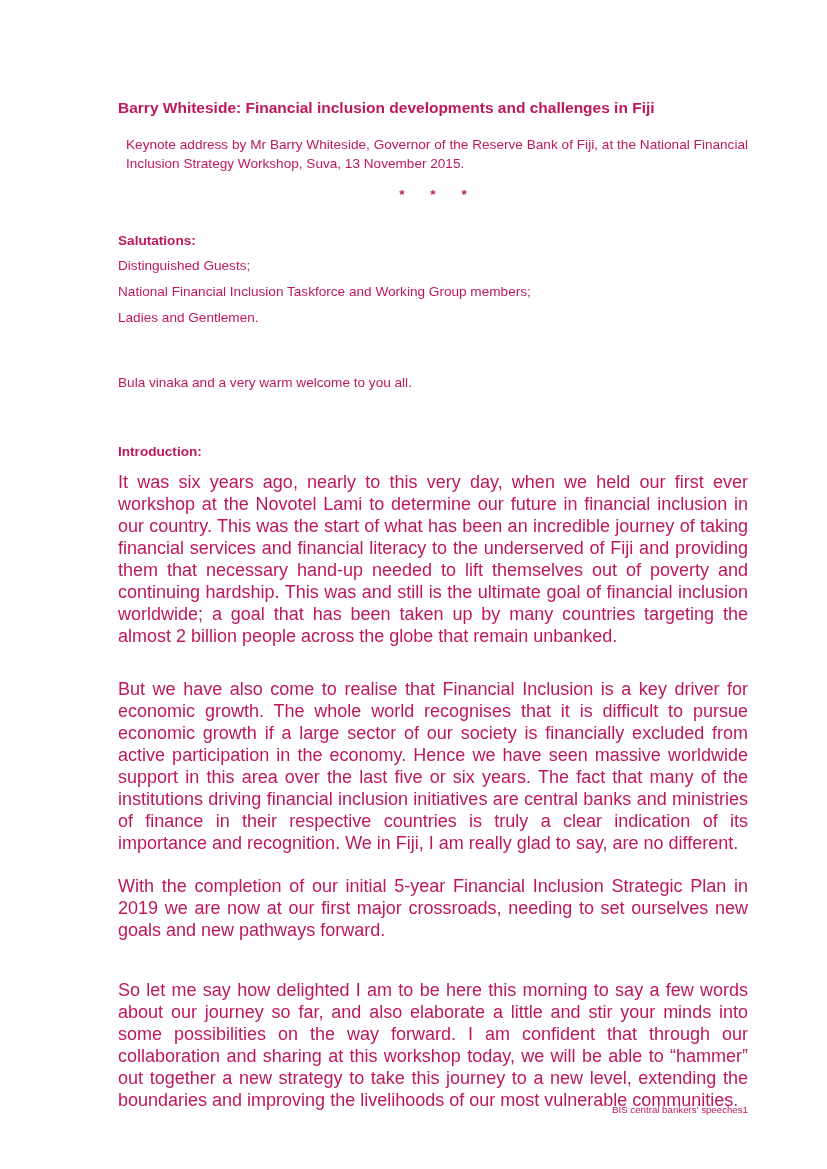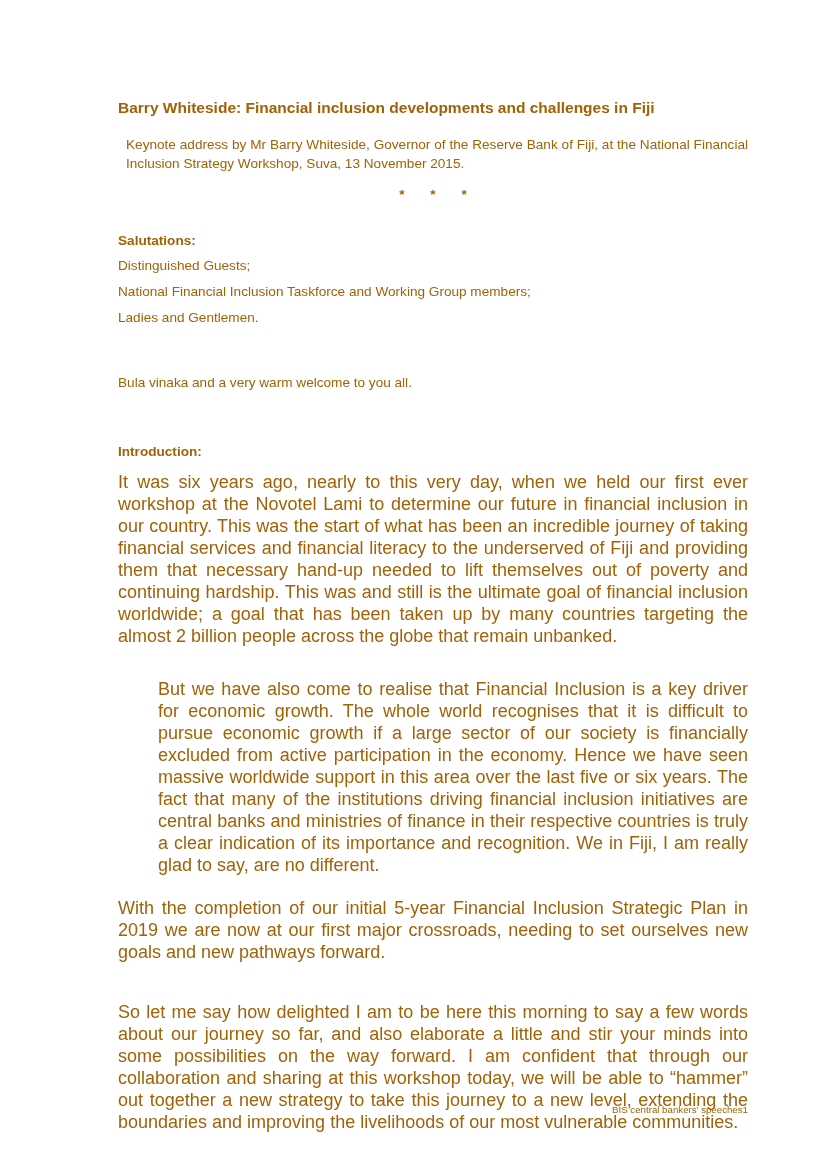--- a/index.html
+++ b/index.html
@@ -5,21 +5,21 @@
   html, body {
     margin: 0;
     padding: 0;
     background: #ffffff;
   }
   .page {
     position: relative;
     width: 827px;
     height: 1169px;
     background: #ffffff;
-    color: #a16207;
+    color: #be185d;
     font-family: "Liberation Sans", sans-serif;
     overflow: hidden;
   }
   .content {
     box-sizing: border-box;
     padding: 98px 79px 0 118px;
   }
   .doc-title {
     margin: 0;
     font-size: 15.5px;
@@ -59,21 +59,21 @@
     line-height: 18.5px;
     font-weight: bold;
   }
   .para {
     margin: 0;
     font-size: 18px;
     line-height: 22px;
     text-align: justify;
   }
   .para.p1 { margin-top: 10px; }
-  .para.p2 { margin-top: 31px; margin-left: 40px; }
+  .para.p2 { margin-top: 31px; }
   .para.p3 { margin-top: 21px; }
   .para.p4 { margin-top: 38px; }
   .overview-heading {
     margin: 41px 0 0 0;
     font-family: "Liberation Serif", serif;
     font-size: 17.5px;
     line-height: 24px;
     font-weight: bold;
   }
   .footer {

